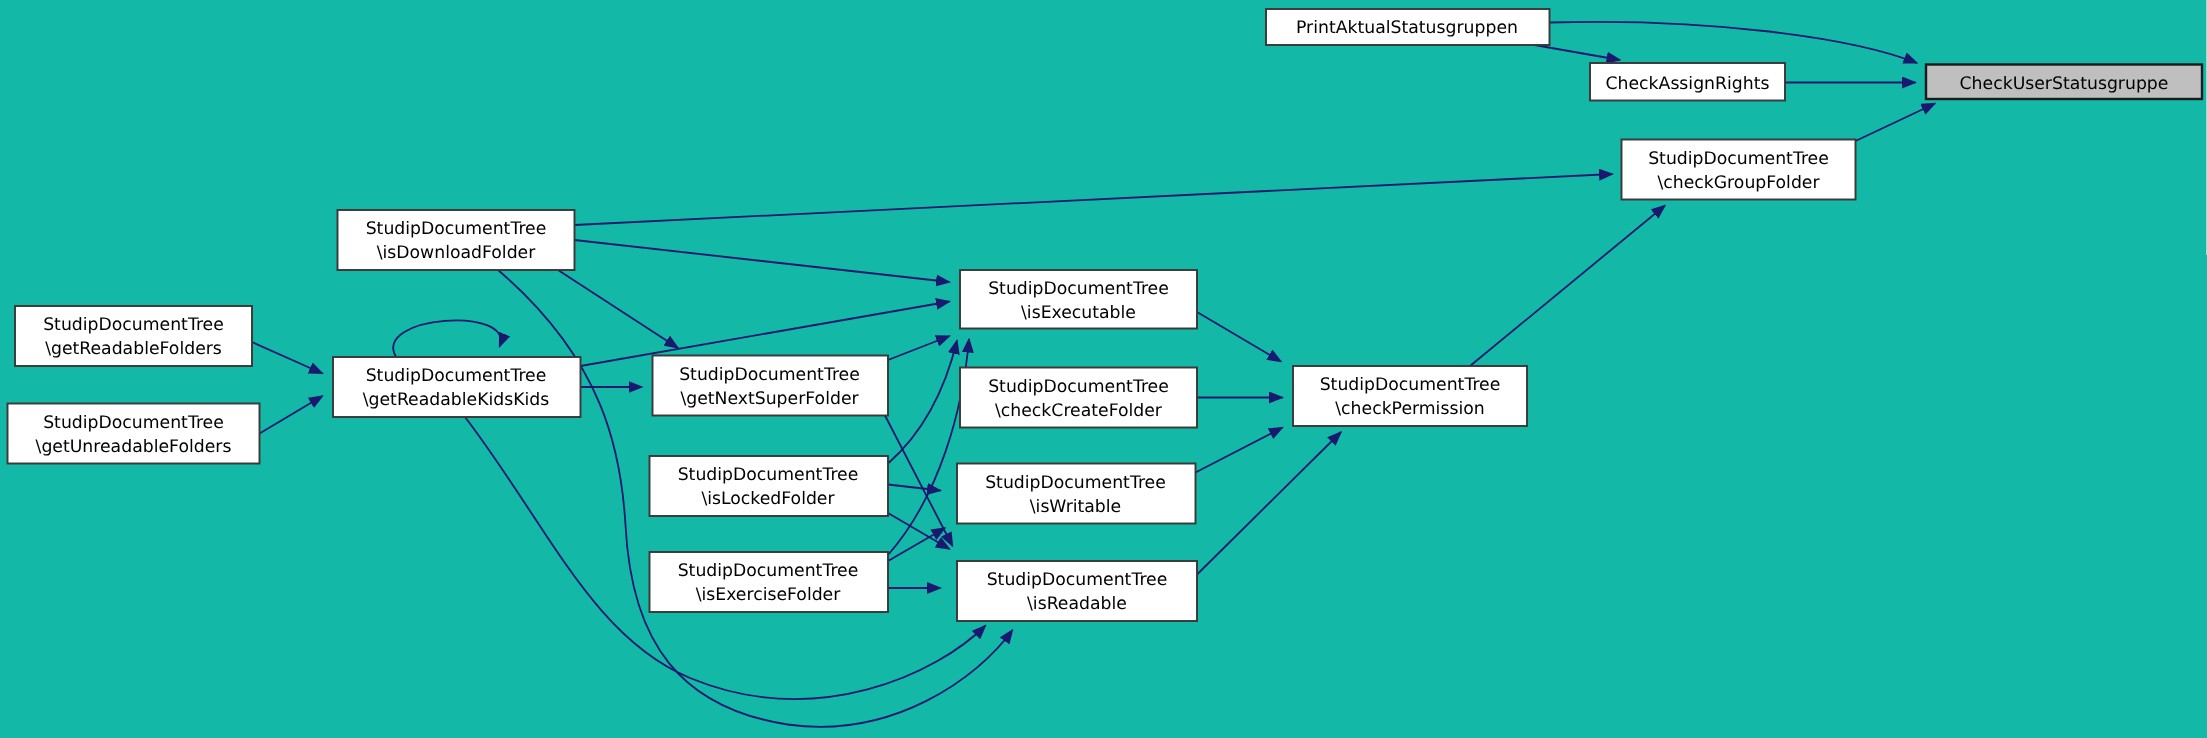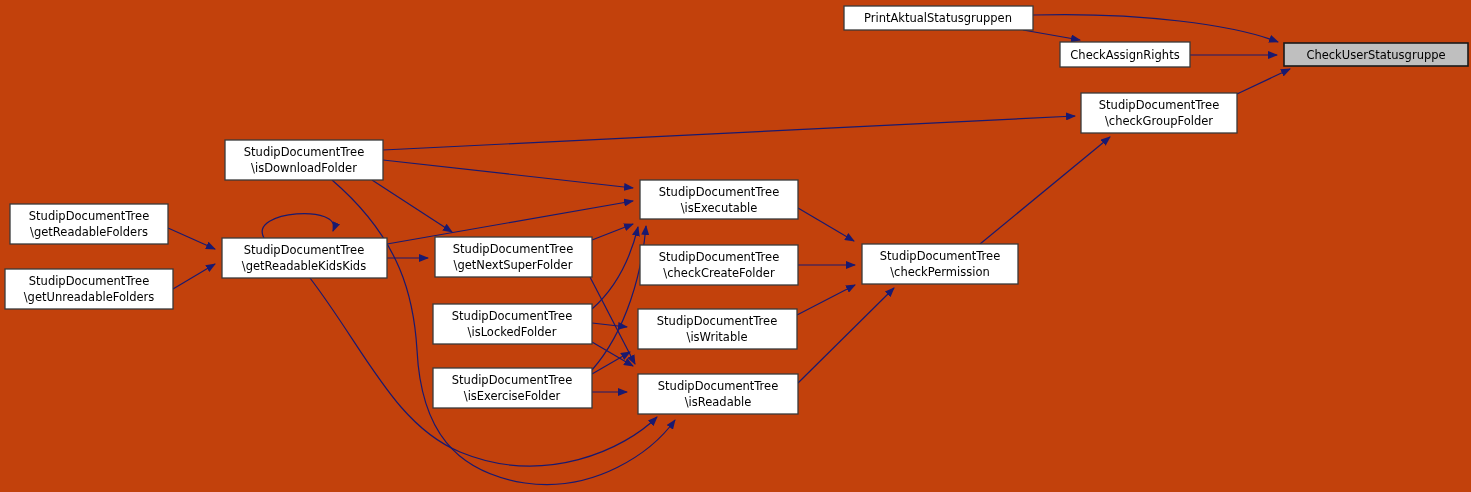--- a/index.html
+++ b/index.html
@@ -1,16 +1,16 @@
 <!DOCTYPE html>
 <html><head>
 <meta charset="utf-8">
 <style>
   html,body{margin:0;padding:0;background:#ffffff;}
-  .canvas-wrap{width:1471px;height:492px;position:relative;background:#c2410c;}
+  .canvas-wrap{width:1471px;height:492px;position:relative;background:#14b8a6;}
   svg{display:block;}
   .node-box{fill:#ffffff;stroke:#3a3a3a;stroke-width:1.3;}
   .node-box.highlight{fill:#bfbfbf;stroke:#1a1a1a;stroke-width:1.6;}
   .node-label{font-family:"DejaVu Sans","Liberation Sans",sans-serif;font-size:11.5px;fill:#000000;text-anchor:middle;}
   .edge{fill:none;stroke:#191970;stroke-width:1.2;}
   .node{cursor:pointer;}
 </style>
 </head>
 <body>
 

